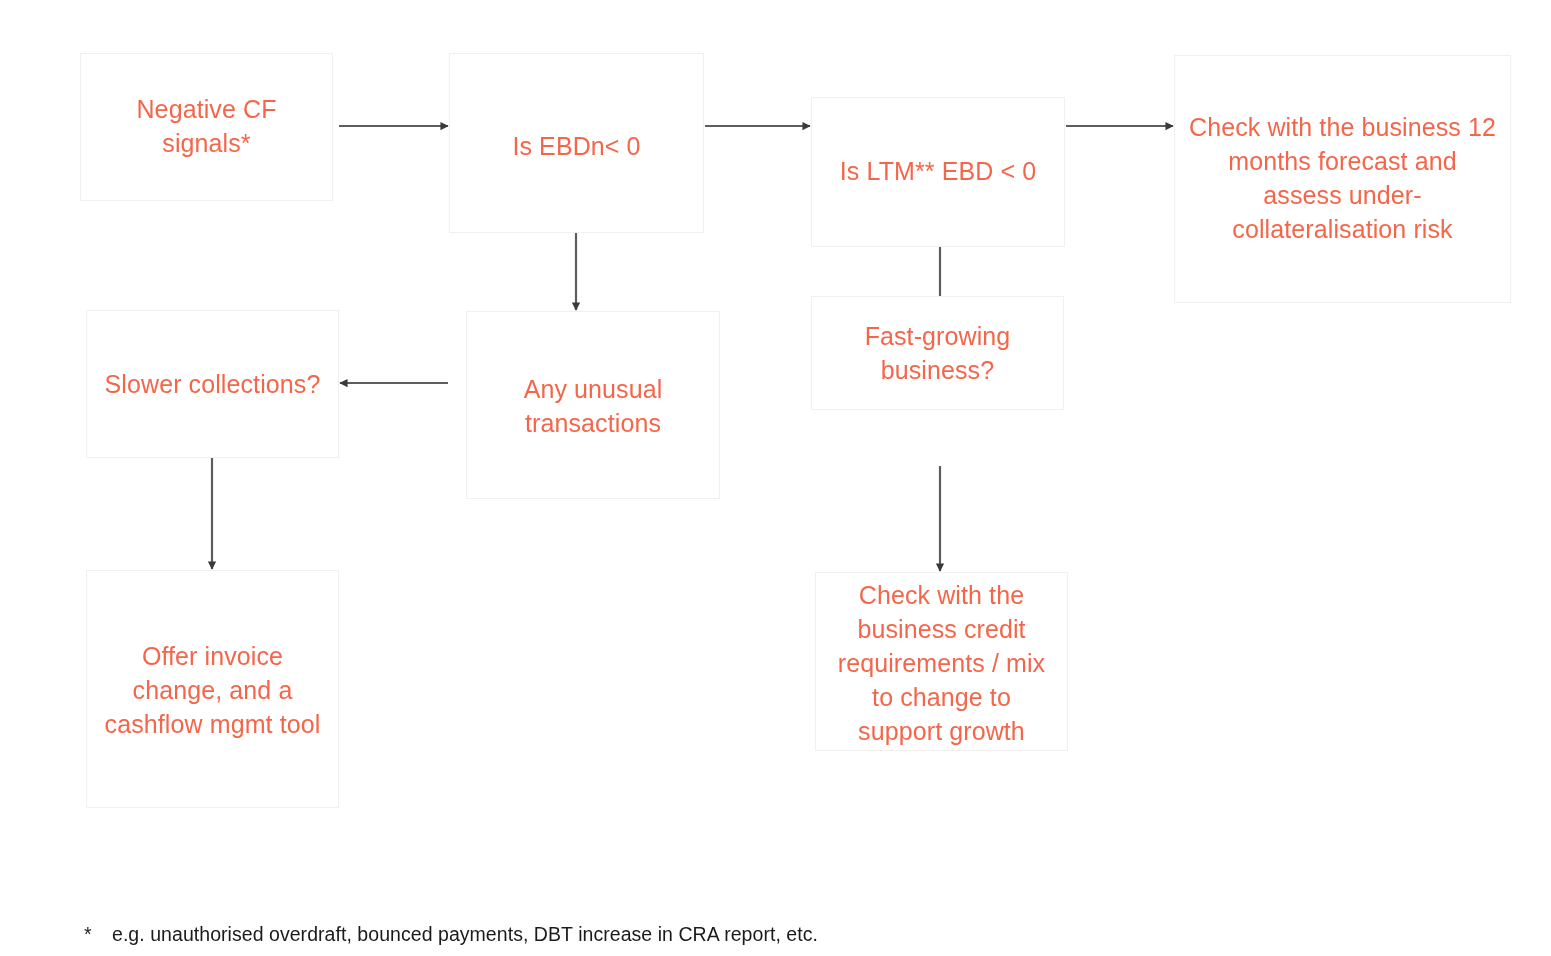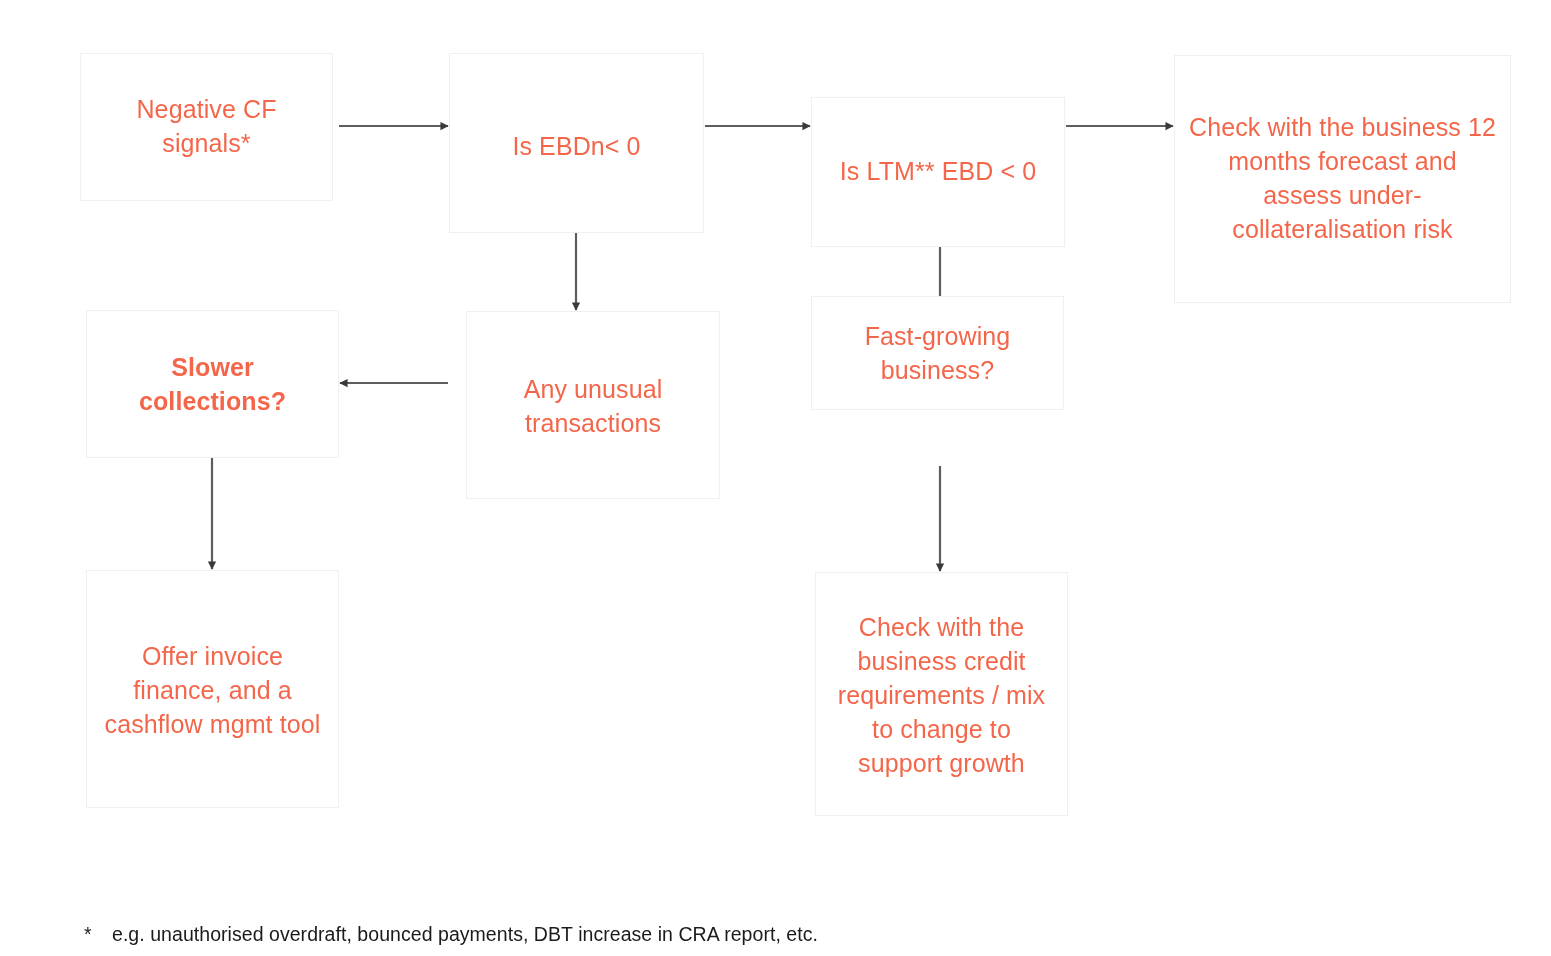--- a/index.html
+++ b/index.html
@@ -52,28 +52,28 @@
   #node-negative-cf   { left: 80px;   top: 53px;  width: 253px; height: 148px; }
   #node-is-ebdn       { left: 449px;  top: 53px;  width: 255px; height: 180px; }
   #node-is-ltm-ebd    { left: 811px;  top: 53px;  width: 254px; height: 150px; margin-top: 44px; }
   #node-check-forecast{ left: 1174px; top: 55px;  width: 337px; height: 248px; }
 
   #node-slower-coll   { left: 86px;   top: 310px; width: 253px; height: 148px; }
   #node-any-unusual   { left: 466px;  top: 311px; width: 254px; height: 188px; }
   #node-fast-growing  { left: 811px;  top: 296px; width: 253px; height: 114px; }
 
   #node-offer-invoice { left: 86px;   top: 570px; width: 253px; height: 238px; }
-  #node-check-credit  { left: 815px;  top: 572px; width: 253px; height: 244px; }
+  #node-check-credit  { left: 815px;  top: 572px; width: 253px; height: 179px; }
 
   
   #node-negative-cf .node-label   { transform: translateY(-1px); }
   #node-is-ebdn .node-label       { transform: translateY(3px); }
   #node-is-ltm-ebd .node-label    { transform: translateY(-1px); }
   #node-check-forecast .node-label{ transform: translateY(-1px); }
-  #node-slower-coll .node-label    { transform: translateY(0px); font-weight: bold; }
+  #node-slower-coll .node-label    { transform: translateY(0px); }
   #node-any-unusual .node-label    { transform: translateY(1px); }
   #node-fast-growing .node-label   { transform: translateY(0px); }
   #node-offer-invoice .node-label  { transform: translateY(1px); }
   #node-check-credit .node-label   { transform: translateY(1px); }
 
   
   #connectors {
     position: absolute;
     left: 0;
     top: 0;
@@ -164,21 +164,21 @@
 
   <div class="node" id="node-any-unusual">
     <span class="node-label">Any unusual transactions</span>
   </div>
 
   <div class="node" id="node-fast-growing">
     <span class="node-label">Fast-growing business?</span>
   </div>
 
   <div class="node" id="node-offer-invoice">
-    <span class="node-label">Offer invoice finance, and a cashflow mgmt tool</span>
+    <span class="node-label">Offer invoice change, and a cashflow mgmt tool</span>
   </div>
 
   <div class="node" id="node-check-credit">
     <span class="node-label">Check with the business credit requirements / mix to change to support growth</span>
   </div>
 
   <div id="footnotes">
     <div class="footnote-row">
       <span class="footnote-marker">*</span>
       <span class="footnote-text">e.g. unauthorised overdraft, bounced payments, DBT increase in CRA report, etc.</span>

